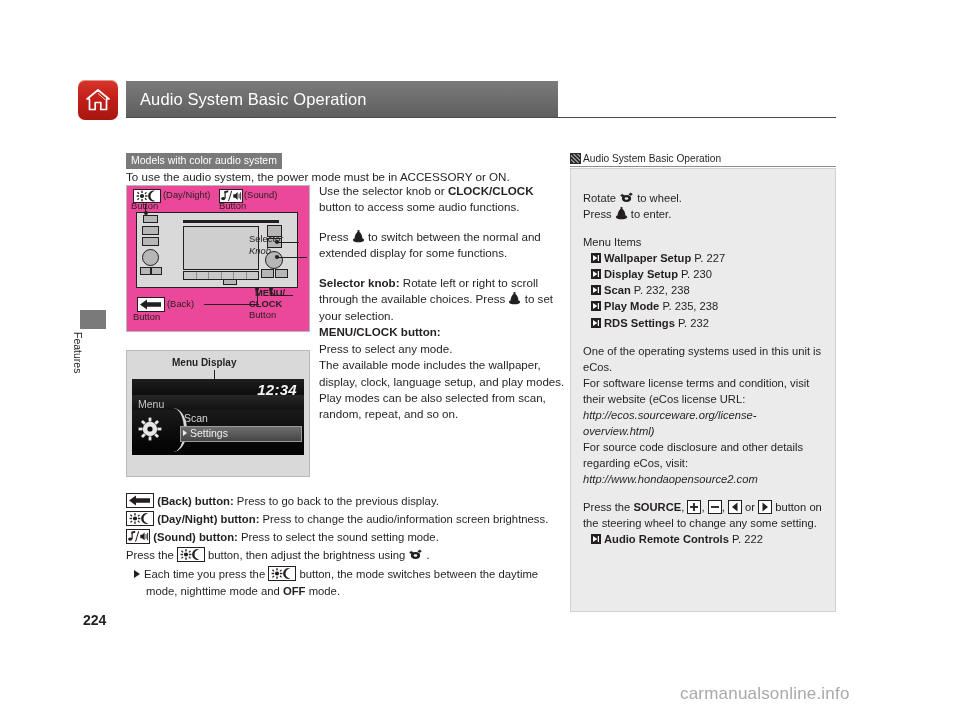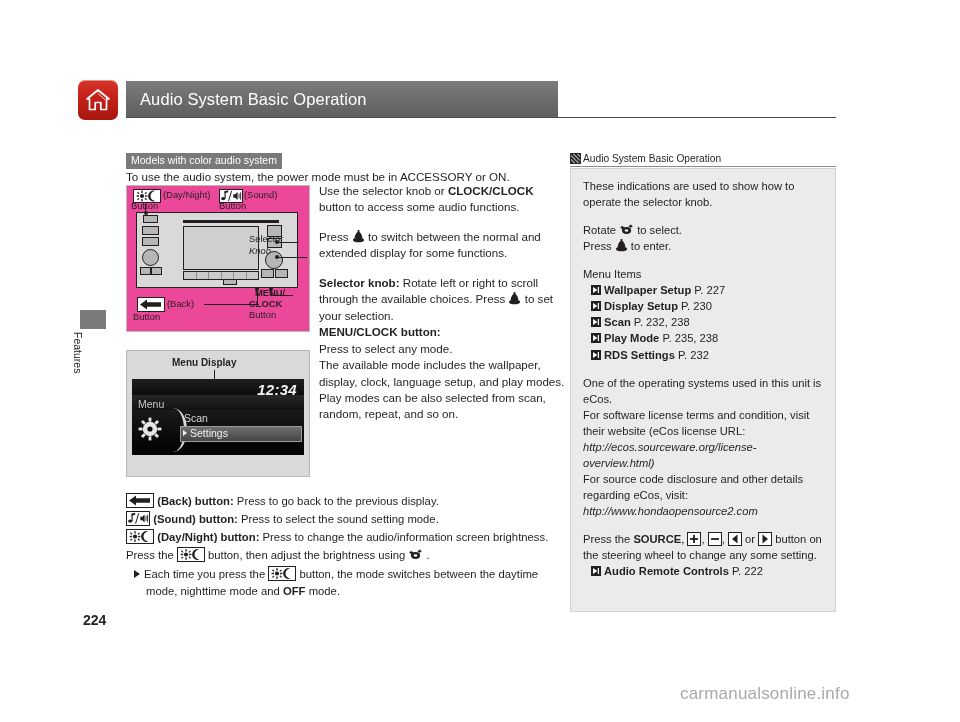--- a/index.html
+++ b/index.html
@@ -523,57 +523,57 @@
     <div class="note">
       <span class="gbox" style="width:26px;height:13px;">
         <svg width="26" height="13" viewBox="0 0 26 13">
             <path d="M2 6.5 L9 1.6 L9 4.3 L23 4.3 L23 8.7 L9 8.7 L9 11.4 Z" fill="#231f20"></path>
           </svg>
       </span>
       <span class="b">(Back) button:</span><span> Press to go back to the previous display.</span>
     </div>
 
     <div class="note">
-      <span class="gbox" style="width:22px;height:13px;">
-        <svg width="22" height="13" viewBox="0 0 22 12">
-            <g fill="#231f20">
-              <ellipse cx="3.2" cy="8.6" rx="2.1" ry="1.6"></ellipse>
-              <rect x="4.5" y="1.2" width="1.2" height="7.4"></rect>
-              <path d="M4.5 1.2 L8.2 0.2 L8.2 2.2 L4.5 3.2 Z"></path>
-              <rect x="9.6" y="0.7" width="1" height="10.6" transform="rotate(17 10.1 6)"></rect>
-              <path d="M13.3 4.3 L15.2 4.3 L17.6 2 L17.6 10 L15.2 7.7 L13.3 7.7 Z"></path>
-              <rect x="18.6" y="3.6" width="0.9" height="4.8"></rect>
-              <rect x="20.2" y="2.3" width="0.9" height="7.4"></rect>
-            </g>
-          </svg>
-      </span>
-      <span class="b">(Sound) button:</span><span> Press to select the sound setting mode.</span>
-    </div>
-
-    <div class="note">
       <span class="gbox" style="width:26px;height:13px;">
         <svg width="26" height="13" viewBox="0 0 26 12">
             <g fill="#231f20">
               <circle cx="8" cy="6" r="2.1"></circle>
               <rect x="7.3" y="0.7" width="1.4" height="2.3"></rect>
               <rect x="7.3" y="9" width="1.4" height="2.3"></rect>
               <rect x="2.6" y="5.3" width="2.4" height="1.4"></rect>
               <rect x="11" y="5.3" width="2.4" height="1.4"></rect>
               <rect x="3.6" y="2" width="1.3" height="2.2" transform="rotate(-45 4.2 3.1)"></rect>
               <rect x="11.1" y="8" width="1.3" height="2.2" transform="rotate(-45 11.7 9.1)"></rect>
               <rect x="11.1" y="2" width="1.3" height="2.2" transform="rotate(45 11.7 3.1)"></rect>
               <rect x="3.6" y="8" width="1.3" height="2.2" transform="rotate(45 4.2 9.1)"></rect>
               <path d="M21.5 1 A5.4 5.4 0 1 0 21.5 11 A4.3 4.3 0 1 1 21.5 1 Z"></path>
             </g>
           </svg>
       </span>
       <span class="b">(Day/Night) button:</span><span> Press to change the audio/information screen brightness.</span>
     </div>
 
     <div class="note">
+      <span class="gbox" style="width:22px;height:13px;">
+        <svg width="22" height="13" viewBox="0 0 22 12">
+            <g fill="#231f20">
+              <ellipse cx="3.2" cy="8.6" rx="2.1" ry="1.6"></ellipse>
+              <rect x="4.5" y="1.2" width="1.2" height="7.4"></rect>
+              <path d="M4.5 1.2 L8.2 0.2 L8.2 2.2 L4.5 3.2 Z"></path>
+              <rect x="9.6" y="0.7" width="1" height="10.6" transform="rotate(17 10.1 6)"></rect>
+              <path d="M13.3 4.3 L15.2 4.3 L17.6 2 L17.6 10 L15.2 7.7 L13.3 7.7 Z"></path>
+              <rect x="18.6" y="3.6" width="0.9" height="4.8"></rect>
+              <rect x="20.2" y="2.3" width="0.9" height="7.4"></rect>
+            </g>
+          </svg>
+      </span>
+      <span class="b">(Sound) button:</span><span> Press to select the sound setting mode.</span>
+    </div>
+
+    <div class="note">
       <span>Press the </span><span class="gbox" style="width:26px;height:13px;">
         <svg width="26" height="13" viewBox="0 0 26 12">
             <g fill="#231f20">
               <circle cx="8" cy="6" r="2.1"></circle>
               <rect x="7.3" y="0.7" width="1.4" height="2.3"></rect>
               <rect x="7.3" y="9" width="1.4" height="2.3"></rect>
               <rect x="2.6" y="5.3" width="2.4" height="1.4"></rect>
               <rect x="11" y="5.3" width="2.4" height="1.4"></rect>
               <rect x="3.6" y="2" width="1.3" height="2.2" transform="rotate(-45 4.2 3.1)"></rect>
               <rect x="11.1" y="8" width="1.3" height="2.2" transform="rotate(-45 11.7 9.1)"></rect>
@@ -613,30 +613,29 @@
   </div>
 </div>
 
 <div id="sidebar">
   <div id="sidebar-head">
     <span class="marker"></span>
     <span>Audio System Basic Operation</span>
   </div>
 
   <div id="sidebar-body">
-    <p>These indications are used to show how to operate the selector knob.</p>
 
     <p class="sp"><span>Rotate </span><span><svg width="15" height="13" viewBox="0 0 15 13" style="display:inline-block;vertical-align:-2px;">
             <g fill="#231f20">
               <ellipse cx="7.5" cy="7.5" rx="4.6" ry="3.4"></ellipse>
               <ellipse cx="7.5" cy="7.5" rx="1.8" ry="1.3" fill="#ebebeb"></ellipse>
               <path d="M1.2 4.6 L3.6 2.6 L3.6 3.8 L5.2 3.8 L5.2 5.4 L3.6 5.4 L3.6 6.6 Z"></path>
               <path d="M13.8 3.2 L11.4 1.2 L11.4 2.4 L9.8 2.4 L9.8 4 L11.4 4 L11.4 5.2 Z"></path>
             </g>
-          </svg></span><span> to select.</span></p>
+          </svg></span><span> to wheel.</span></p>
 
     <p><span>Press </span><span><svg width="13" height="13" viewBox="0 0 13 13" style="display:inline-block;vertical-align:-2px;">
             <g fill="#231f20">
               <ellipse cx="6.5" cy="10" rx="5.6" ry="2.3"></ellipse>
               <path d="M2.6 8.4 C2.6 5.4 4.1 2.6 6.5 1.2 C8.9 2.6 10.4 5.4 10.4 8.4 Z"></path>
               <rect x="5.6" y="0" width="1.8" height="2"></rect>
             </g>
           </svg></span><span> to enter.</span></p>
 
     <p class="sp">Menu Items</p>

